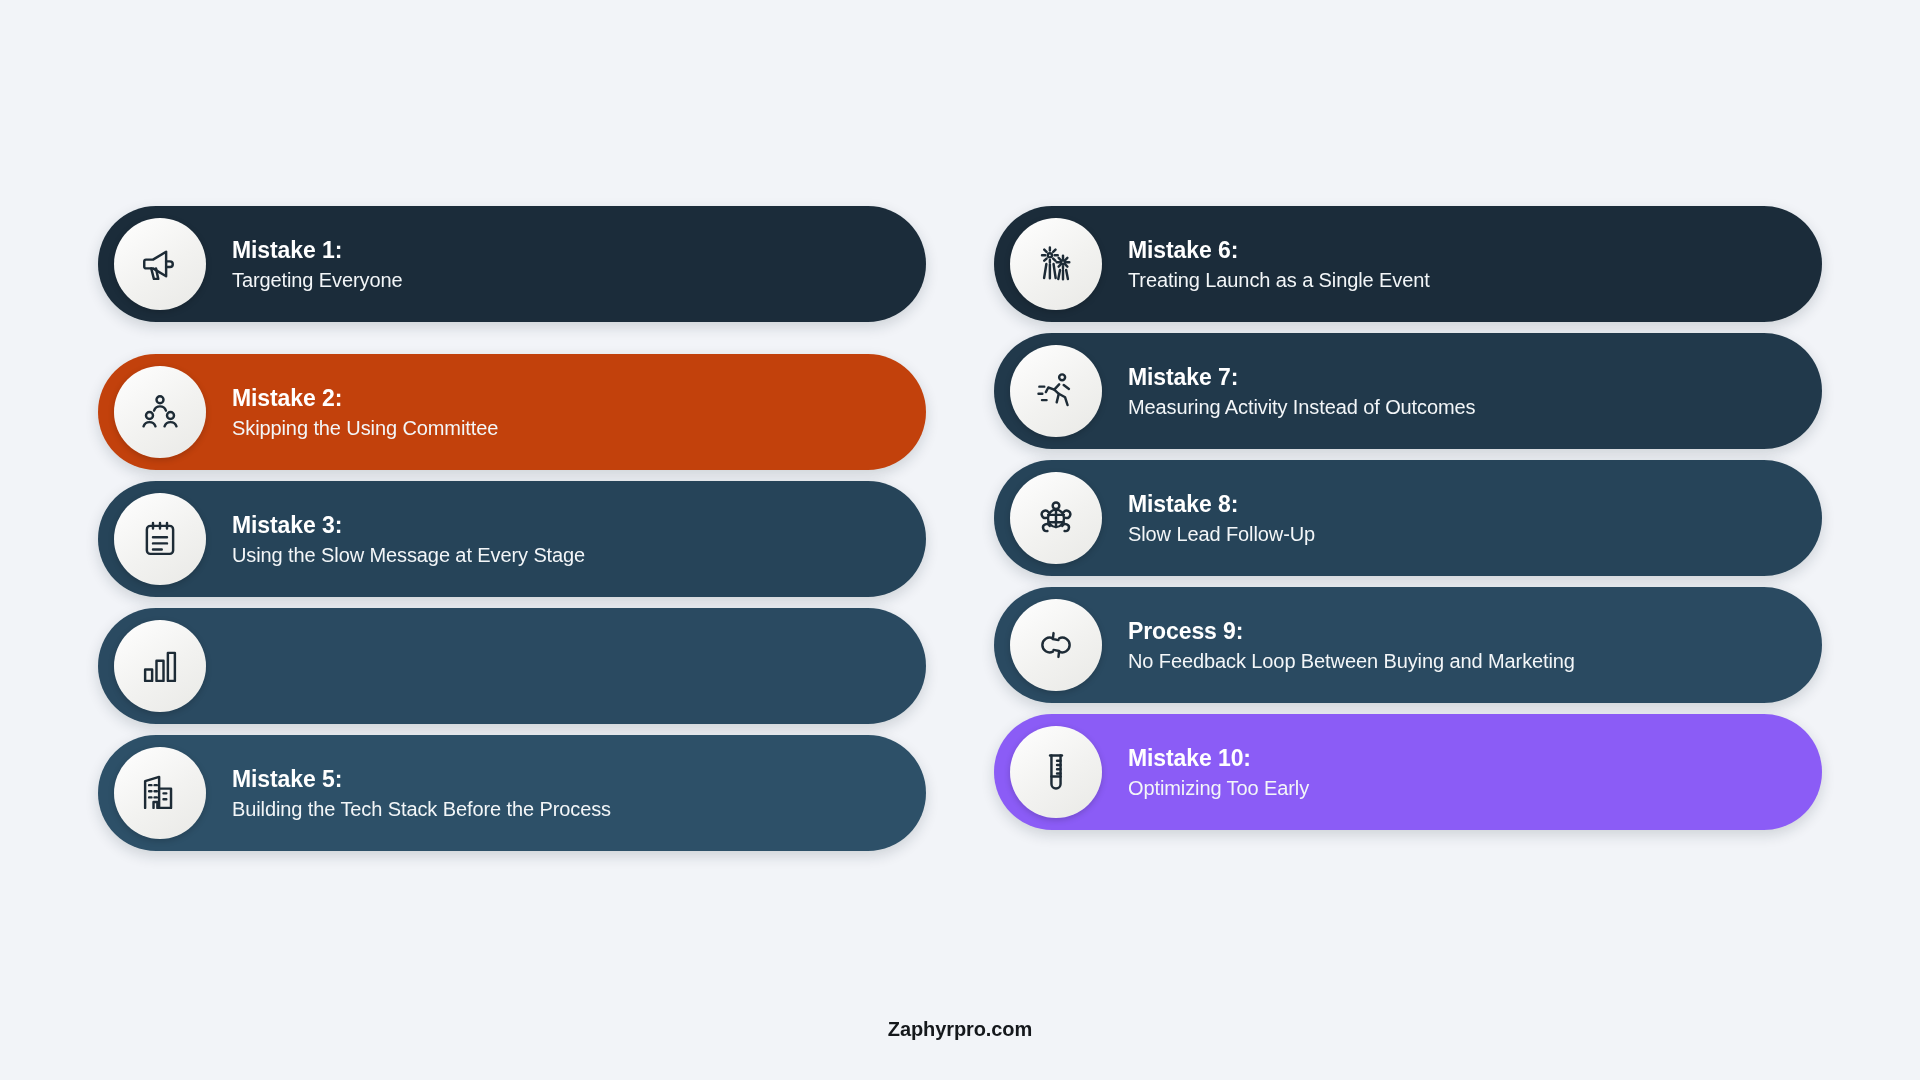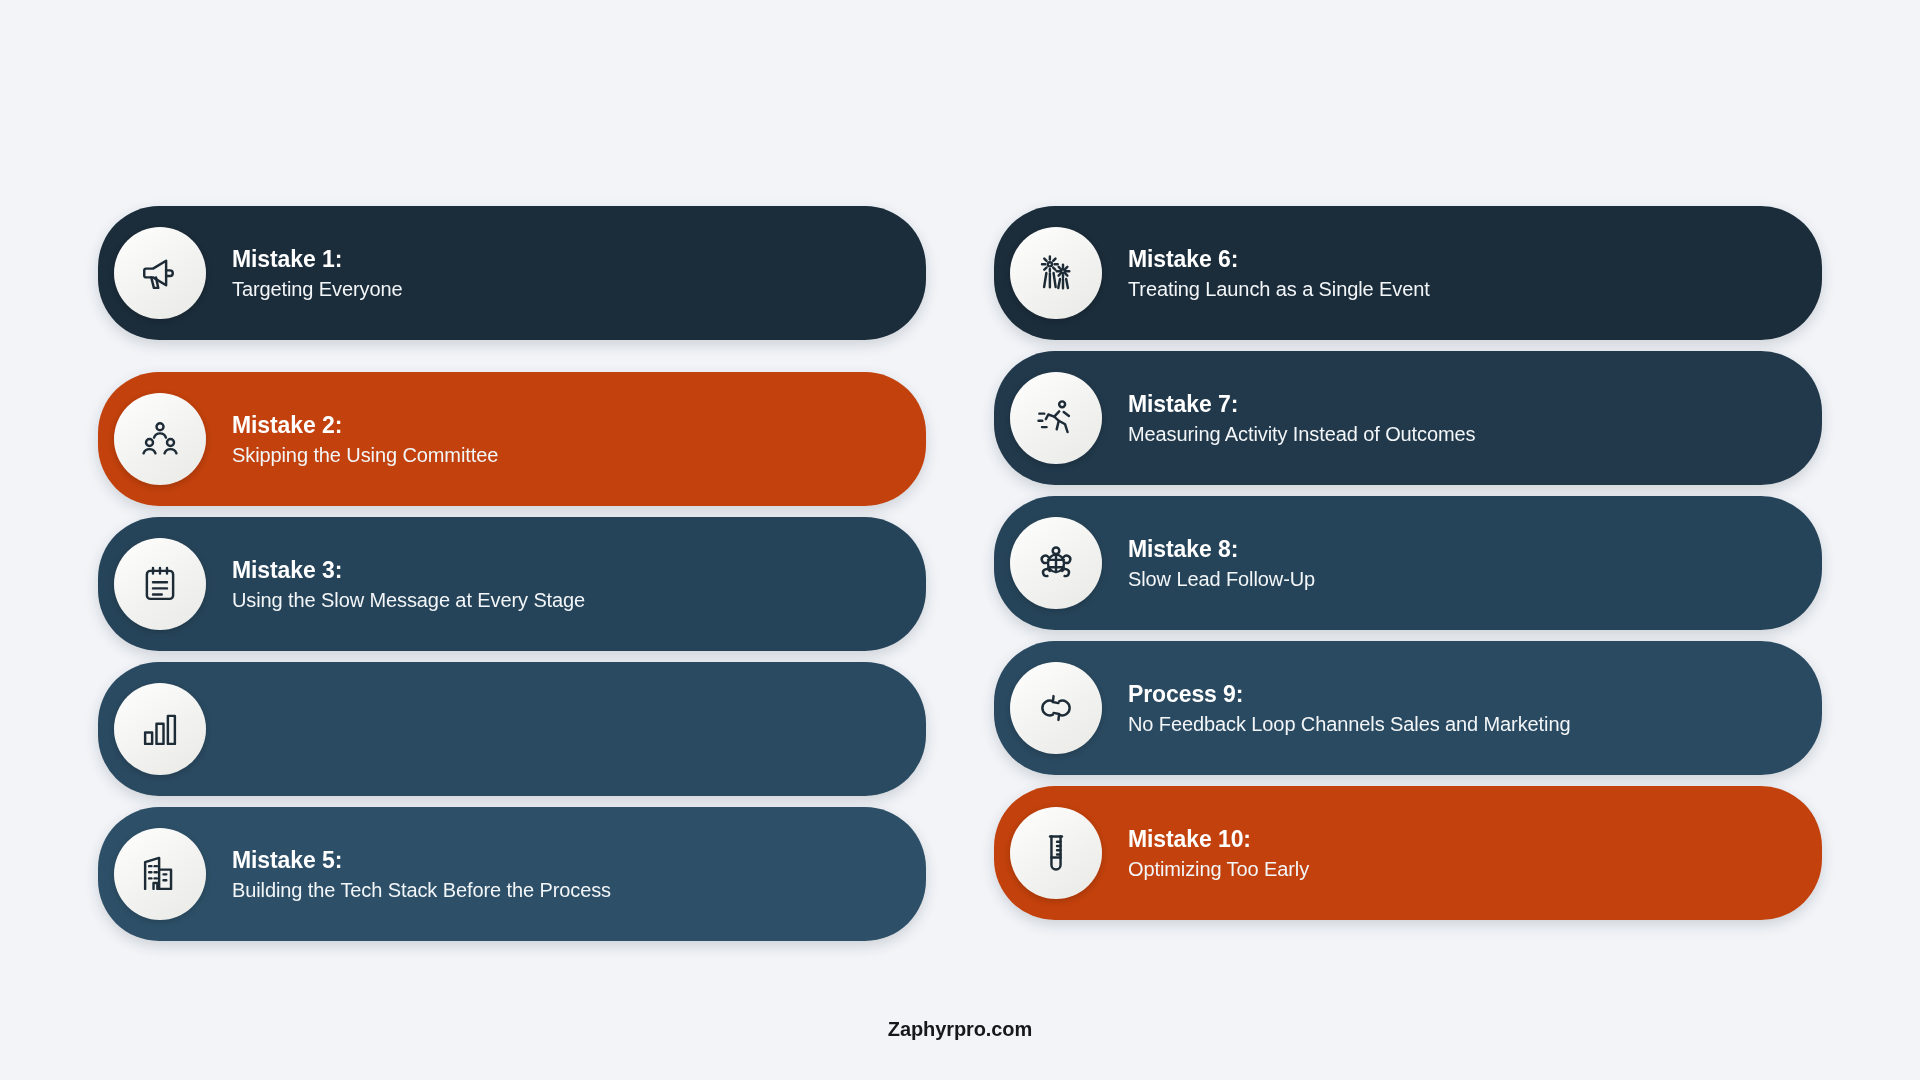--- a/index.html
+++ b/index.html
@@ -36,21 +36,21 @@
 
   .column {
     flex: 1;
     display: flex;
     flex-direction: column;
     gap: 11px;
   }
 
   .card {
     position: relative;
-    height: 134px;
+    height: 116px;
     border-radius: 61px;
     display: flex;
     align-items: center;
     padding-left: 16px;
     box-shadow: 0 5px 14px rgba(20, 35, 50, 0.16);
   }
 
   .icon-badge {
     width: 92px;
     height: 92px;
@@ -253,25 +253,25 @@
         <div class="icon-badge">
           <svg viewBox="0 0 24 24">
             <path d="M10.2 8.2a4.2 4.2 0 1 0 0 7.6"></path>
             <path d="M10.6 5.2l-0.4 3.4 3.2 0.6"></path>
             <path d="M13.8 15.8a4.2 4.2 0 1 0 0-7.6"></path>
             <path d="M13.4 18.8l0.4-3.4-3.2-0.6"></path>
           </svg>
         </div>
         <div class="card-text">
           <div class="card-title">Process 9:</div>
-          <div class="card-desc">No Feedback Loop Channels Sales and Marketing</div>
-        </div>
-      </div>
-
-      <div class="card" style="background: #c2410c;">
+          <div class="card-desc">No Feedback Loop Between Buying and Marketing</div>
+        </div>
+      </div>
+
+      <div class="card" style="background: #8b5cf6;">
         <div class="icon-badge">
           <svg viewBox="0 0 24 24">
             <path d="M8.6 2.6h6.8"></path>
             <path d="M9.4 2.6v16.2a2.6 2.6 0 0 0 5.2 0V2.6"></path>
             <path d="M9.4 14.6h5.2"></path>
             <path d="M12.6 5.6h2M12.6 8h2M12.6 10.4h2M12.6 12.8h2"></path>
           </svg>
         </div>
         <div class="card-text">
           <div class="card-title">Mistake 10:</div>

